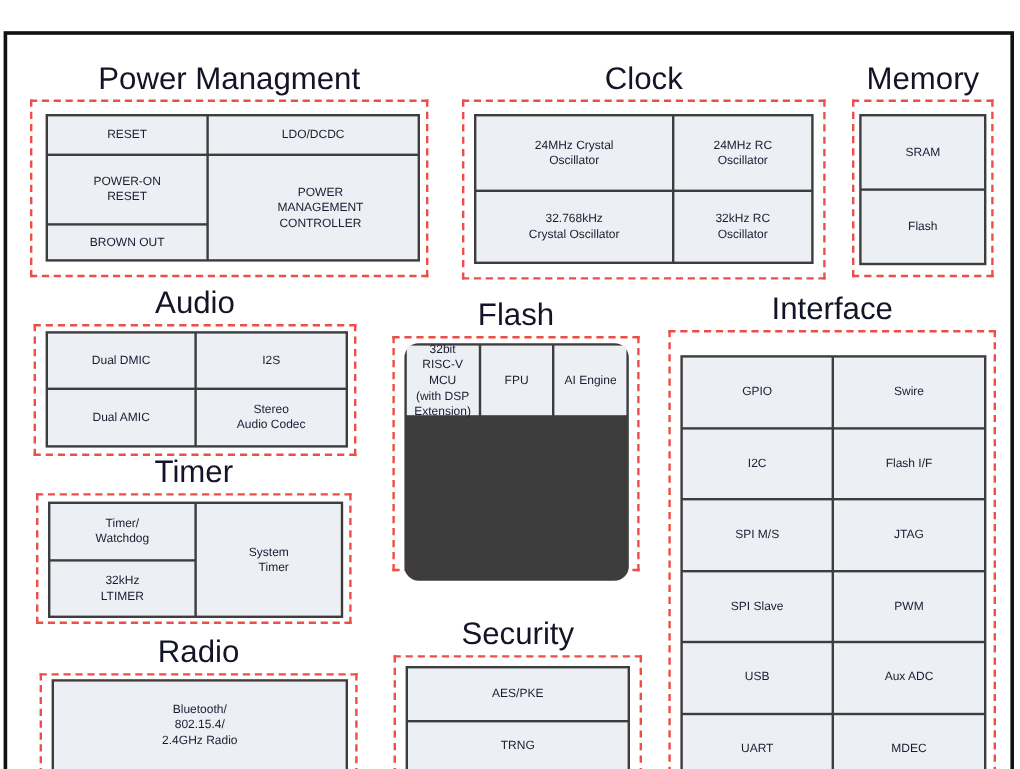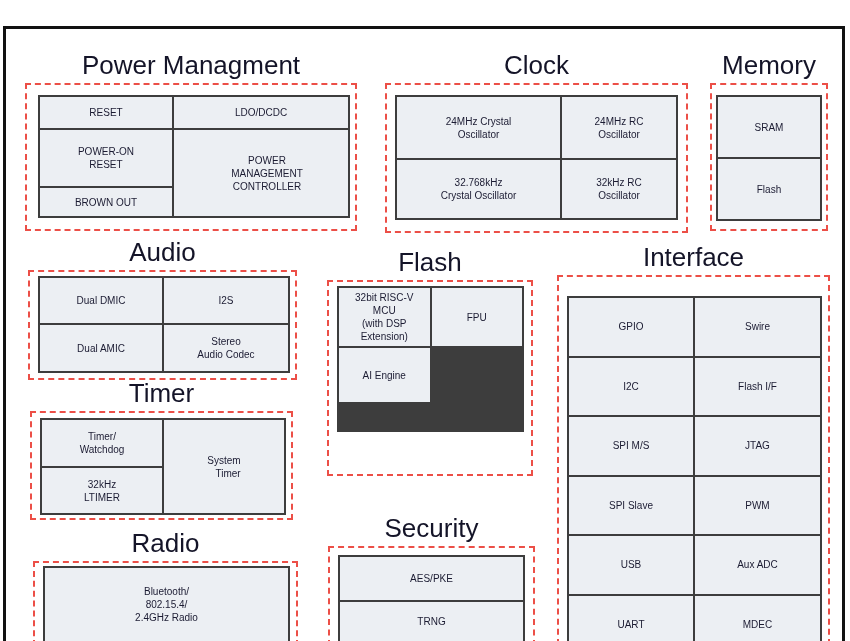--- a/index.html
+++ b/index.html
@@ -81,23 +81,23 @@
                     grid-template-rows: 1fr 1fr; }
 
   
   .g-audio   { left: 28px;  top: 247px; width: 269px; height: 110px; }
   .g-audio   .tbl { left: 10px; top: 6px; width: 252px; height: 97px;
                     grid-template-columns: 122px 1fr;
                     grid-template-rows: 45px 1fr; }
 
   
   .g-core    { left: 327px; top: 257px; width: 206px; height: 196px; }
-  .g-core    .tbl { left: 10px; top: 6px; width: 187px; height: 146px;
-                    grid-template-columns: 1fr 1fr;
-                    grid-template-rows: 58px 54px 1fr; }
+  .g-core    .tbl { left: 10px; top: 6px; width: 187px; height: 198px;
+                    grid-template-columns: 1fr 1fr 1fr;
+                    grid-template-rows: 58px 54px 1fr; border-radius: 12px; }
 
   
   .g-interface { left: 557px; top: 252px; width: 273px; height: 380px; }
   .g-interface .tbl { left: 10px; top: 21px; width: 255px; height: 359px;
                     grid-template-columns: 124px 1fr;
                     grid-template-rows: repeat(6, 1fr); }
 
   
   .g-timer   { left: 30px;  top: 388px; width: 263px; height: 109px; }
   .g-timer   .tbl { left: 10px; top: 7px; width: 246px; height: 97px;

